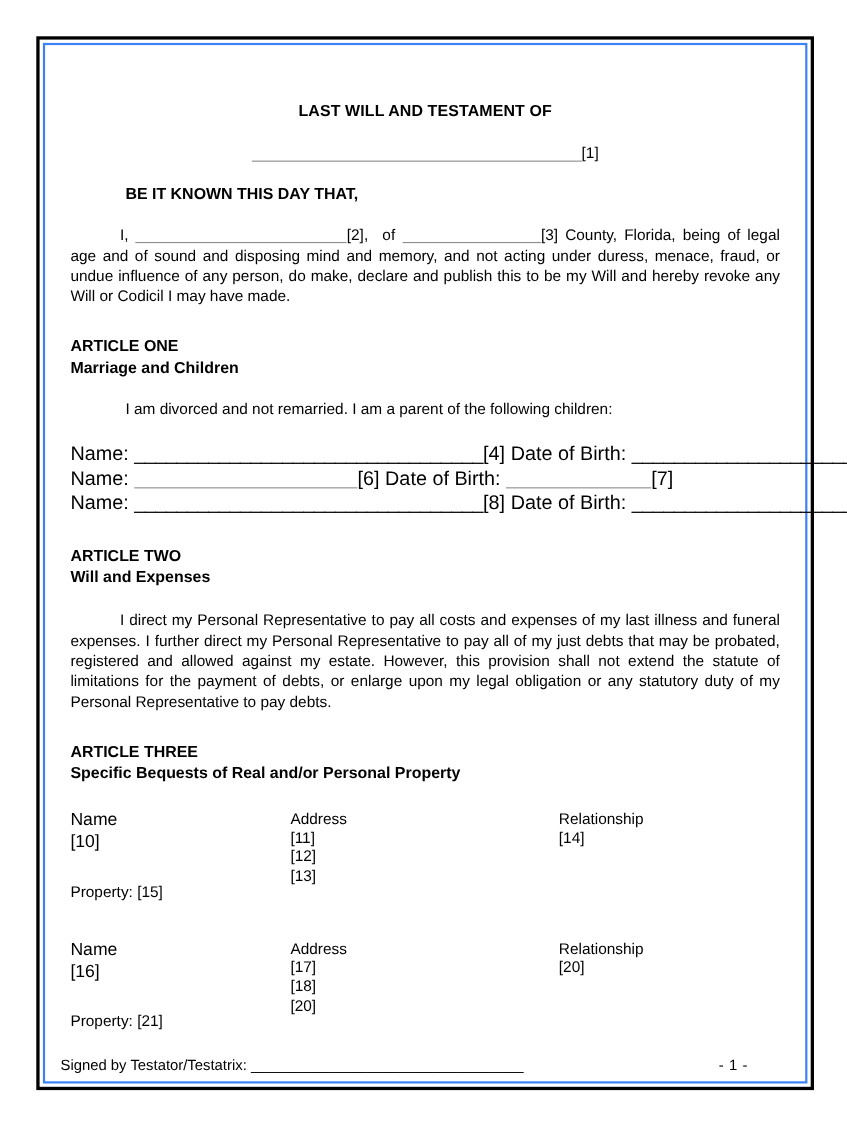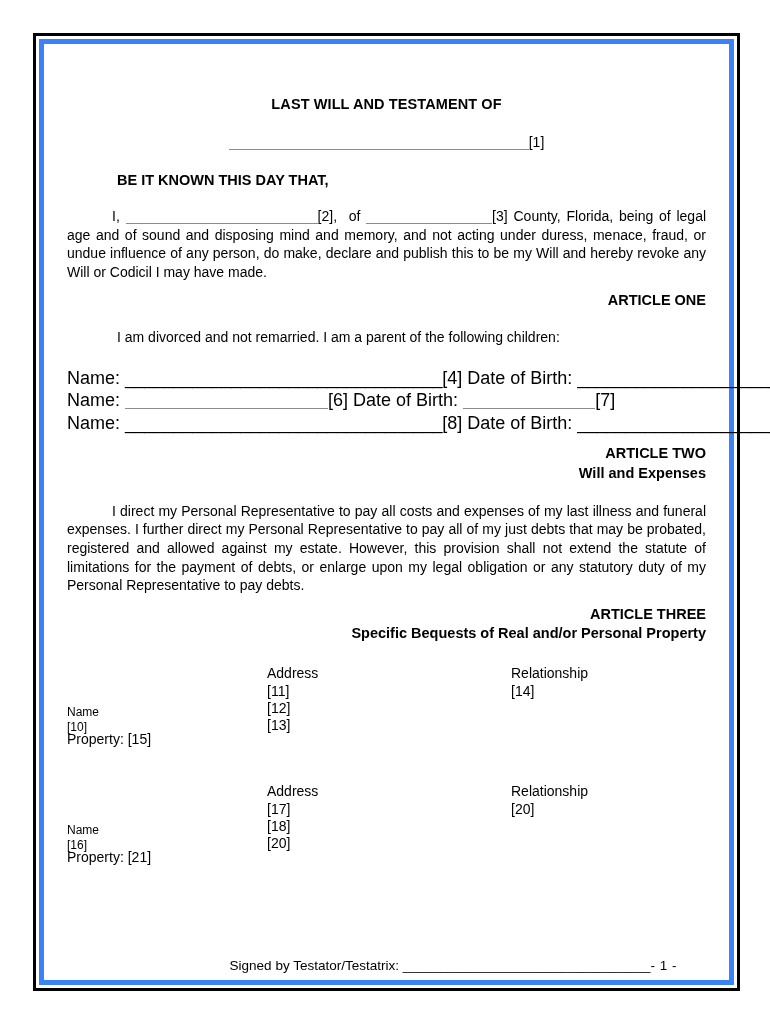--- a/index.html
+++ b/index.html
@@ -25,21 +25,21 @@
     border: 3px solid #000000;
     box-sizing: border-box;
     background: #ffffff;
   }
   #page-inner {
     position: absolute;
     left: 3px;
     top: 3px;
     right: 3px;
     bottom: 3px;
-    border: 5px solid #3b82f6;
+    border: 2px solid #3b82f6;
     box-sizing: border-box;
     background: #ffffff;
   }
 
   
   #content {
     position: absolute;
     left: 0;
     top: 0;
     right: 0;
@@ -80,25 +80,25 @@
   p.body-par {
     font-size: 14px;
     line-height: 1.33;
     text-align: justify;
     margin: 19px 0 0 0;
     padding: 0;
   }
   p.body-par .indent { display: inline-block; width: 45px; }
 
   .article-head {
-    text-align: right;
+    text-align: left;
     font-weight: bold;
     font-size: 14.5px;
     line-height: 1.33;
-    margin: 10px 0 0 0;
+    margin: 28px 0 0 0;
   }
   .article-head .sub { display: block; }
   p.lead-par-center {
     font-size: 14px;
     margin: 18px 0 0 0;
     padding-left: 50px;
   }
 
   
   .kids-block { margin: 22px 0 0 0; }
@@ -108,21 +108,21 @@
     white-space: nowrap;
   }
   .kid-row .lbl { }
   .u-under {
     letter-spacing: -0.4px;
   }
 
   
   .bequest-block { margin: 22px 0 0 0; position: relative; height: 92px; }
   .bequest-block.second { margin-top: 26px; }
-  .col-name  { position: absolute; left: 0px;   top: 0; font-size: 12px; line-height: 1.24; margin-top: 40px; }
+  .col-name  { position: absolute; left: 0px;   top: 0; font-size: 16px; line-height: 1.24; }
   .col-addr  { position: absolute; left: 200px; top: 0; font-size: 14px; line-height: 1.24; }
   .col-rel   { position: absolute; left: 444px; top: 0; font-size: 14px; line-height: 1.24; }
   .prop-line { position: absolute; left: 0px; top: 66px; font-size: 14px; }
 
   
   #footer {
     position: absolute;
     left: 0;
     right: 0;
     bottom: 0;
@@ -131,21 +131,21 @@
     padding: 0 14px 0 14px;
   }
   #footer .frow {
     position: absolute;
     left: 14px;
     right: 14px;
     bottom: 7px;
     font-size: 13.5px;
     display: flex;
     align-items: flex-end;
-    justify-content: flex-end;
+    justify-content: space-between;
     white-space: nowrap;
   }
   #footer .sig { letter-spacing: 0px; }
   #footer .pg  { letter-spacing: 0.5px; padding-right: 38px; }
 </style>
 </head>
 <body>
 
 <div id="page-frame">
  <div id="page-inner">
@@ -158,20 +158,21 @@
       <span class="rule-gray rule-w-title"></span><span>[1]</span>
     </div>
 
     <div class="be-it">BE IT KNOWN THIS DAY THAT,</div>
 
     <p class="body-par"><span class="indent"></span><span>I,</span> <span class="rule-gray" style="width:192px"></span><span>[2],</span>&nbsp; <span>of</span> <span class="rule-gray" style="width:126px"></span><span>[3]</span>&nbsp;<span>County, Florida,</span>
        <span>being of legal age and of sound and disposing mind and memory, and not acting under duress, menace, fraud, or undue influence of any person, do make, declare and publish this to be my Will and hereby revoke any Will or Codicil I may have made.</span></p>
 
     <div class="article-head">
       <span>ARTICLE ONE</span>
+      <span class="sub">Marriage and Children</span>
     </div>
 
     <p class="lead-par-center">I am divorced and not remarried. I am a parent of the following children:</p>
 
     <div class="kids-block">
 
       <div class="kid-row"><span class="lbl">Name:</span>
           <span class="u-under">_________________________________</span><span>[4]</span>
           <span>Date of Birth:</span>
           <span class="u-under">_____________________</span><span>[5]</span></div>

